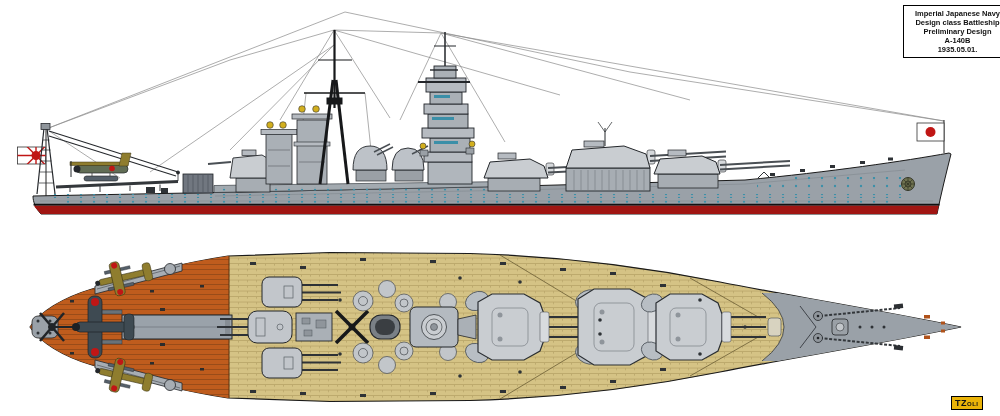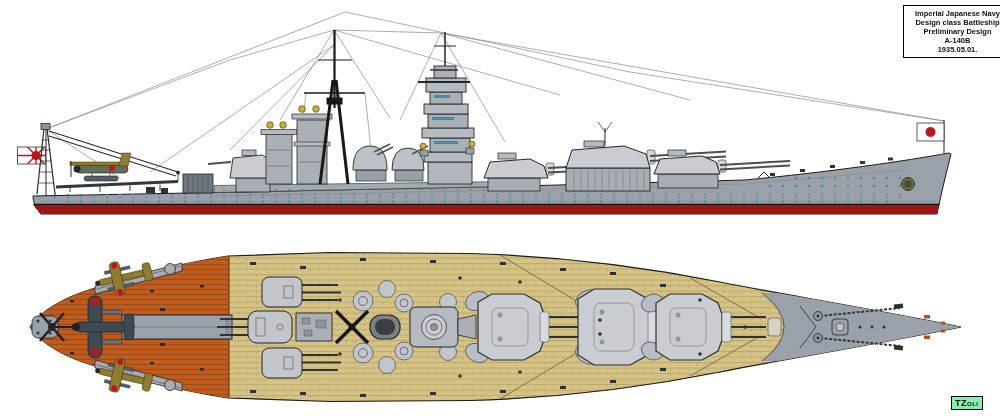--- a/index.html
+++ b/index.html
@@ -2,21 +2,21 @@
 <html><head>
 <meta charset="utf-8">
 <style>
   html,body{margin:0;padding:0;background:#fff;}
   .canvas{position:relative;width:1000px;height:416px;background:#ffffff;overflow:hidden;
           font-family:"Liberation Sans",sans-serif;}
   .canvas svg{position:absolute;left:0;top:0;}
   .title-box{position:absolute;left:903px;top:5px;width:89px;border:1.5px solid #000;
              background:#fff;padding:3px 9px;text-align:center;
              font:bold 7.5px/9px "Liberation Sans",sans-serif;color:#111;}
-  .sig-box{position:absolute;left:951px;top:396px;border:1px solid #000;background:#86efac;
+  .sig-box{position:absolute;left:951px;top:396px;border:1px solid #000;background:#eab308;
            padding:0 3px;font:bold 9px/12px "Liberation Sans",sans-serif;
            font-variant:small-caps;letter-spacing:.5px;color:#111;}
 </style>
 </head>
 <body>
 
 <div class="canvas">
 
 <svg width="1000" height="416" viewBox="0 0 1000 416">
   <defs>

